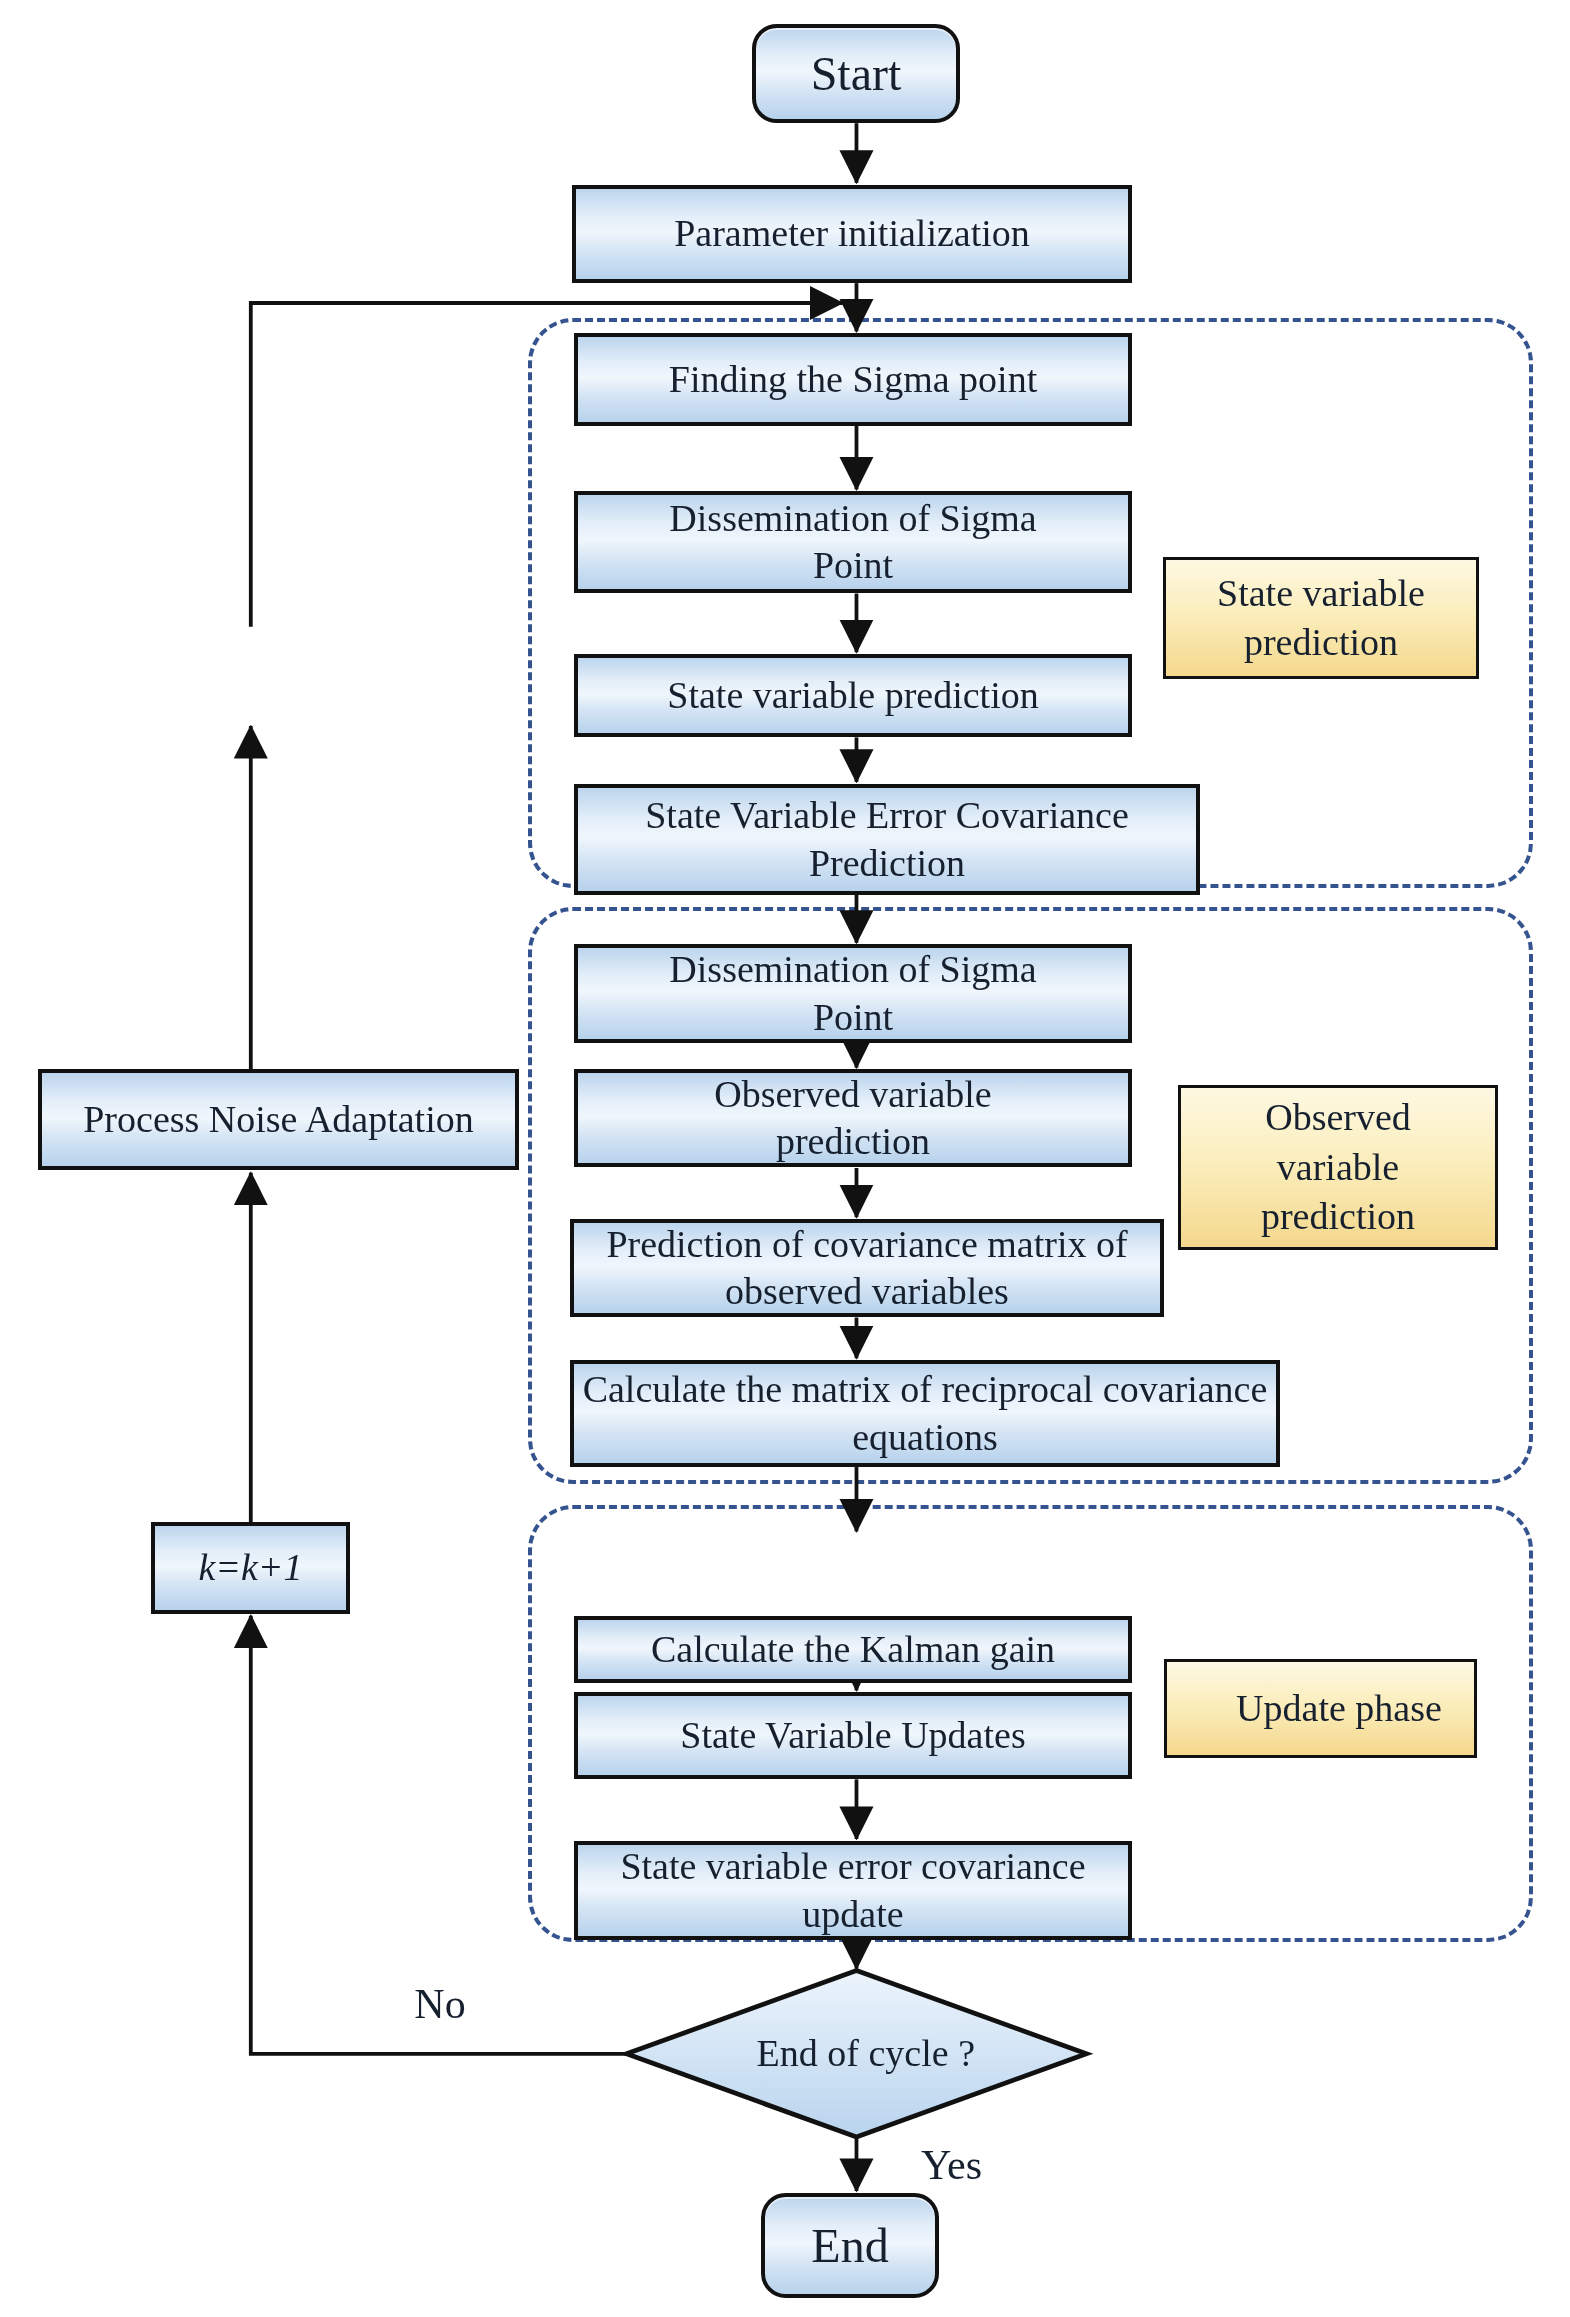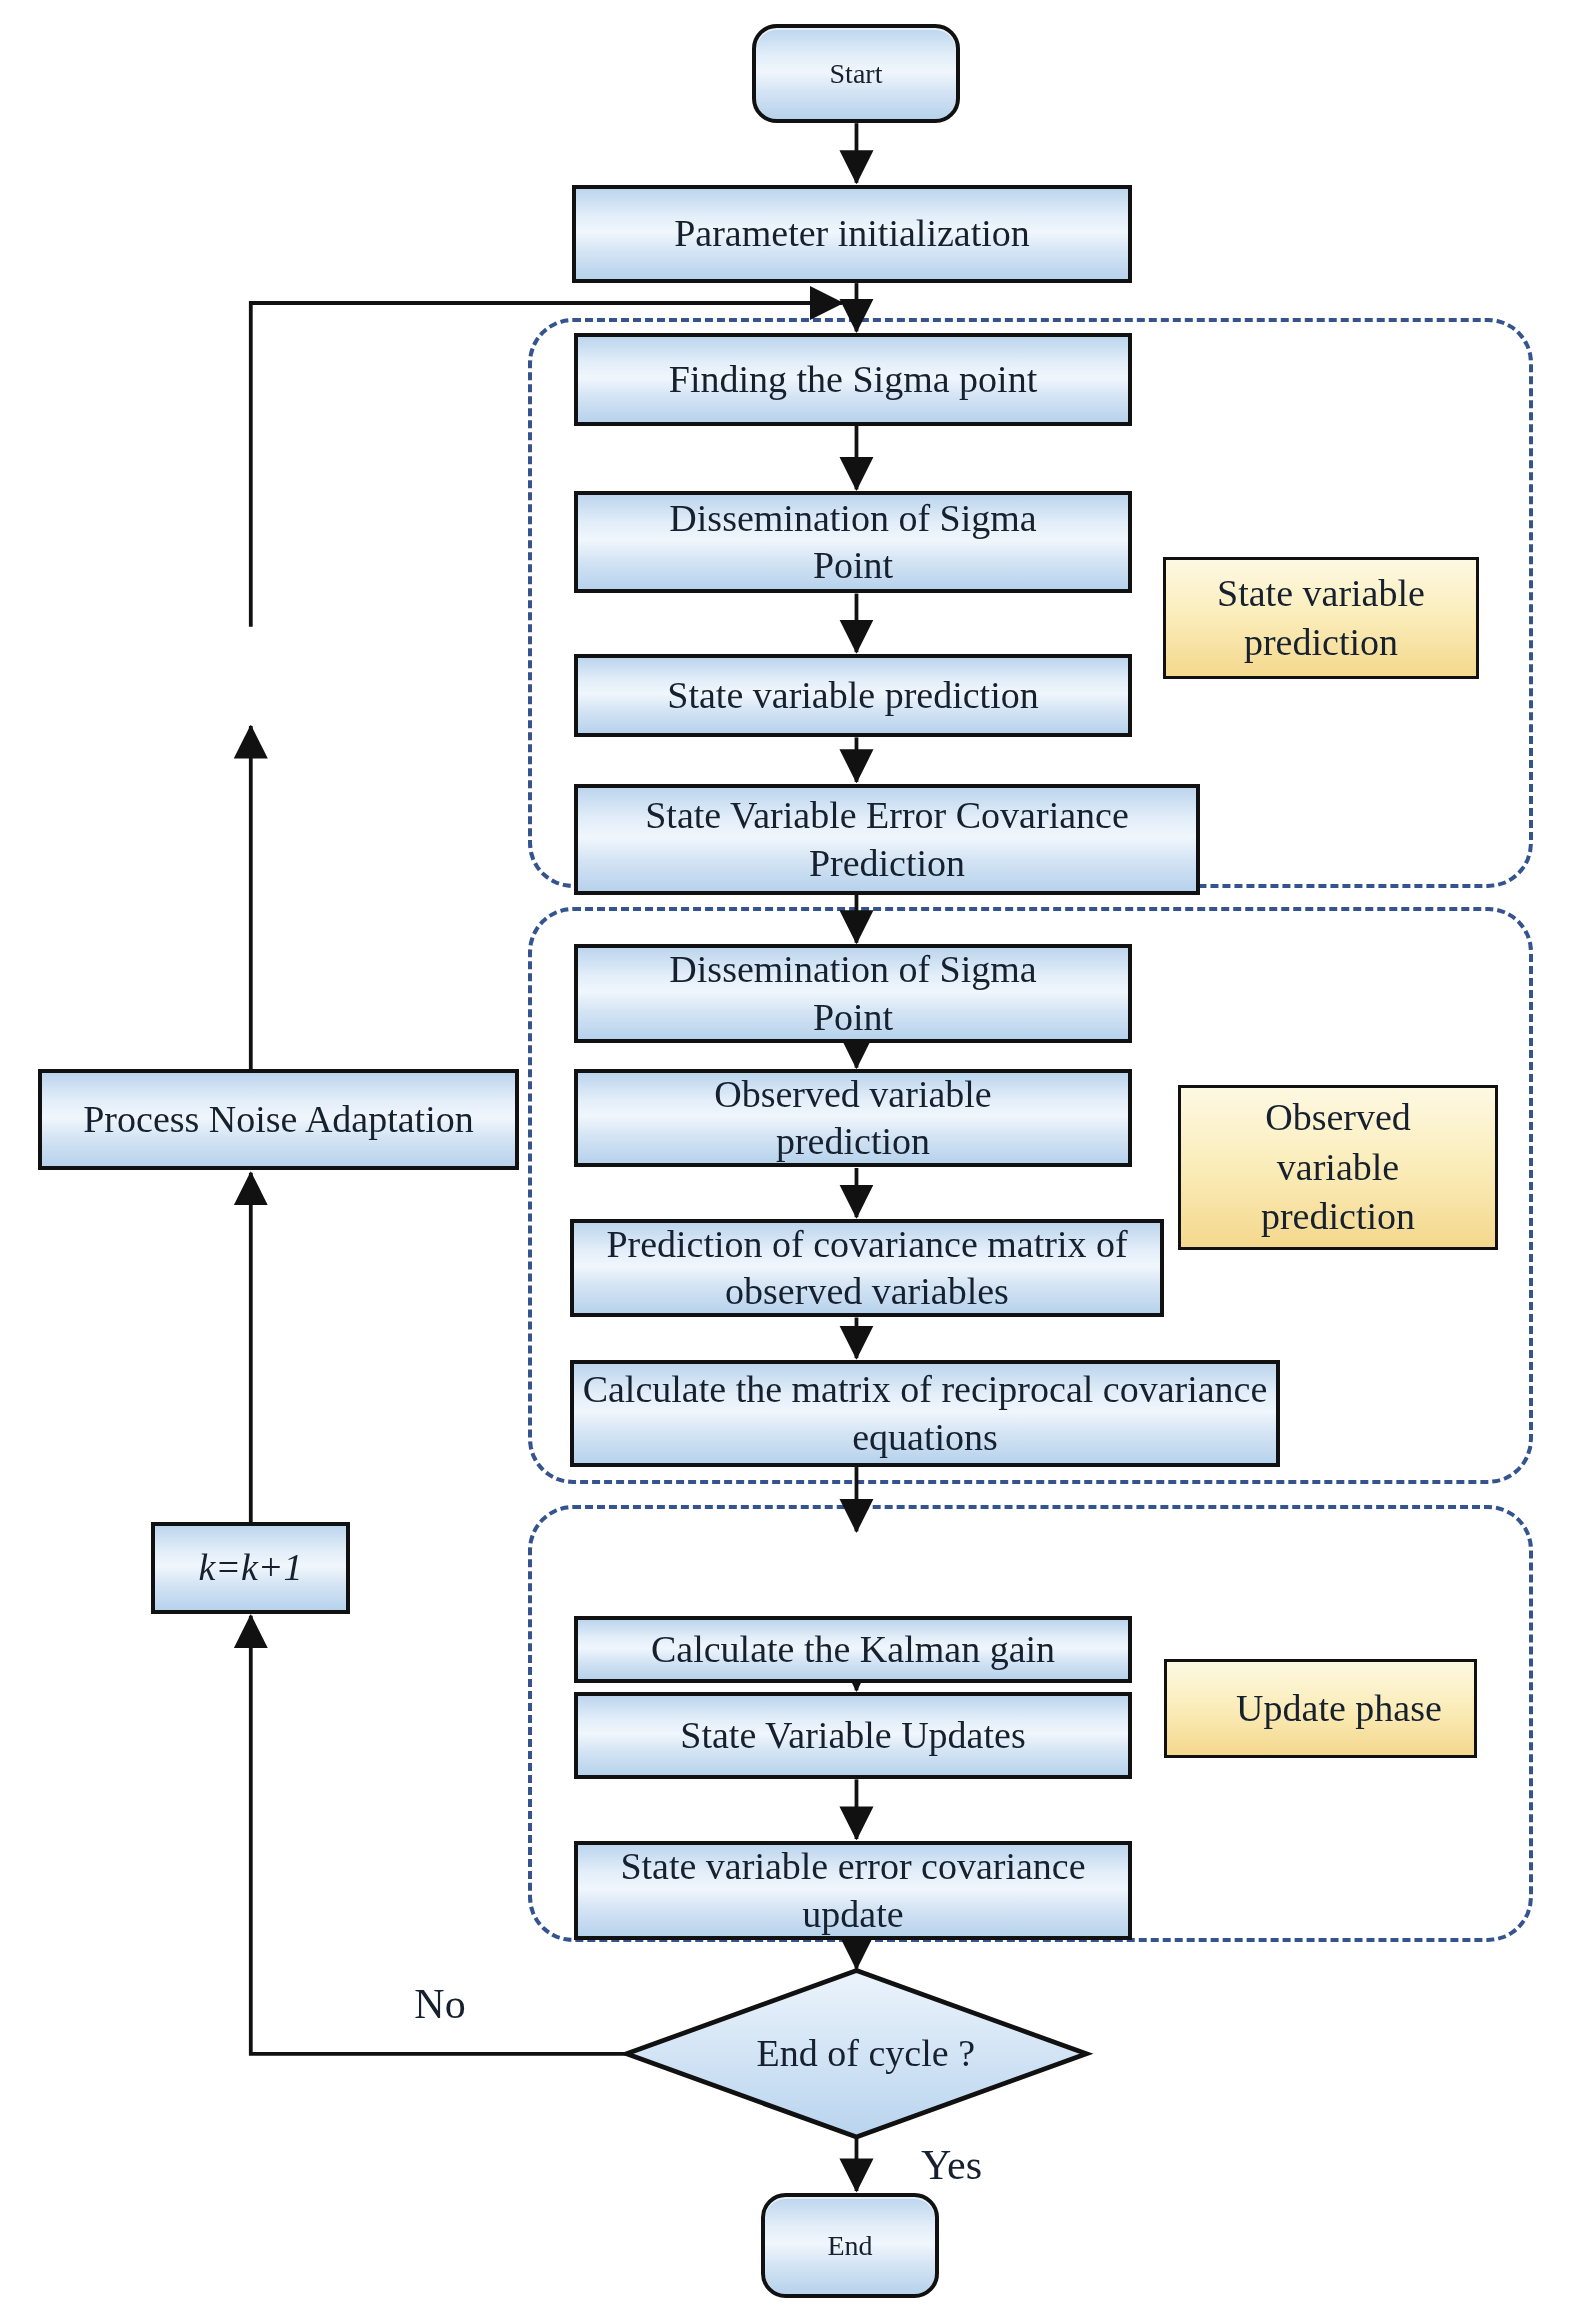--- a/index.html
+++ b/index.html
@@ -13,21 +13,21 @@
     border:4.7px dashed #35548f;border-radius:45px;background:transparent;
   }
   
   .node{
     display:flex;align-items:center;justify-content:center;text-align:center;
     border:4.7px solid #111111;
     background:linear-gradient(180deg,#bcd5ed 0%,#e3eef9 30%,#f0f6fc 48%,#d4e4f4 70%,#b7d2ec 100%);
     font-size:38px;line-height:1.25;
   }
   .terminator{
-    border-radius:24.6px;font-size:28px;
+    border-radius:24.6px;font-size:48px;
     box-shadow:inset 0 1.9px 0 rgba(255,255,255,.6);
     align-items:center;
   }
   
   .phase{
     display:flex;align-items:center;justify-content:center;text-align:center;
     border:3.8px solid #111111;
     background:linear-gradient(180deg,#fdf8e2 0%,#fbeebd 45%,#f4d88d 100%);
     font-size:38px;line-height:1.3;padding-left:37px;
   }

